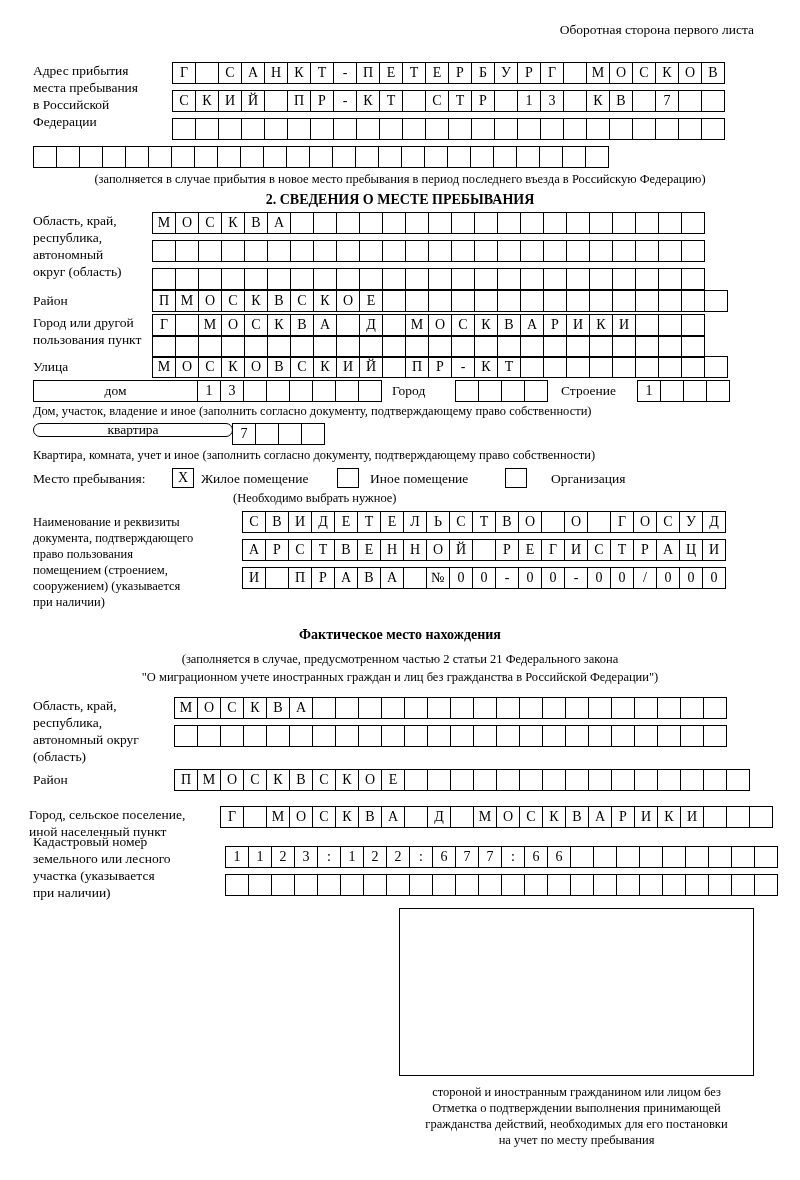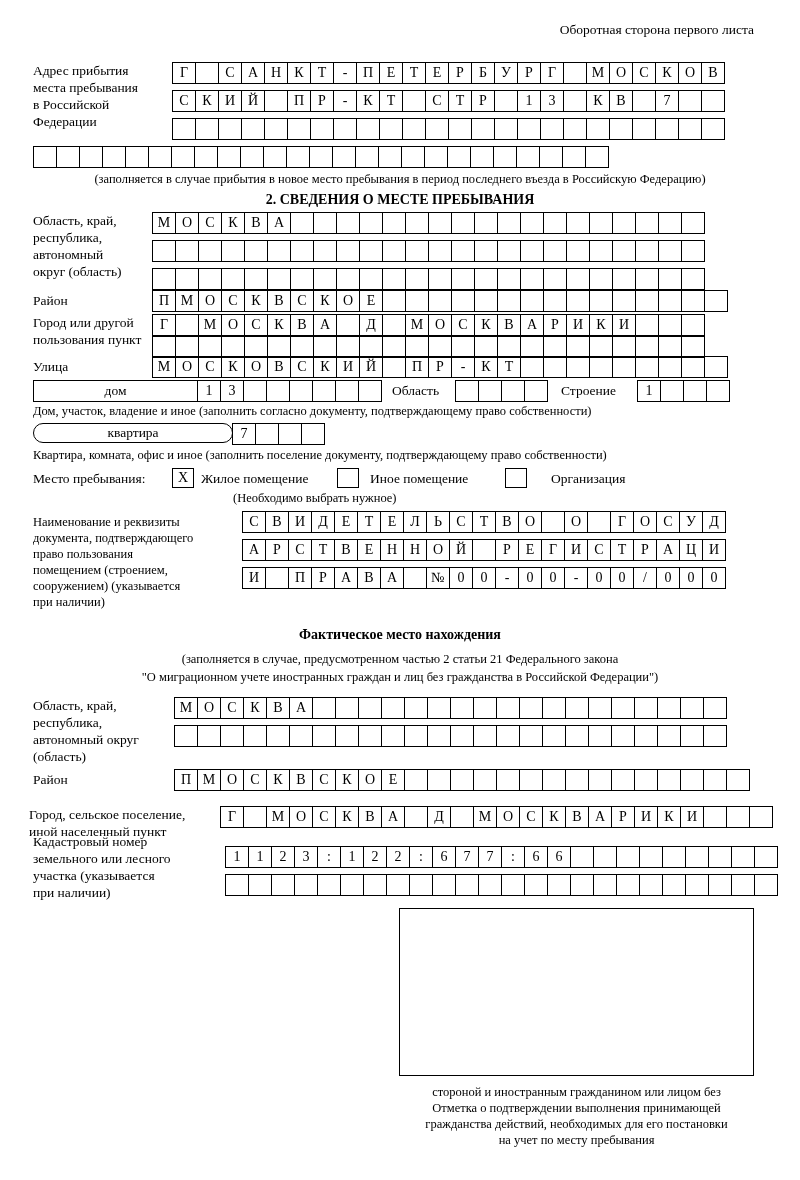--- a/index.html
+++ b/index.html
@@ -388,45 +388,45 @@
   <div class="cells row-abs" id="s2h" style="left:197px;top:380px;">
       <div class="cell">1</div>
       <div class="cell">3</div>
       <div class="cell"></div>
       <div class="cell"></div>
       <div class="cell"></div>
       <div class="cell"></div>
       <div class="cell"></div>
       <div class="cell"></div>
     </div>
-  <div class="row-abs lbl" style="left:392px;top:382px;">Область</div>
+  <div class="row-abs lbl" style="left:392px;top:382px;">Город</div>
   <div class="cells row-abs" id="s2k" style="left:455px;top:380px;">
       <div class="cell"></div>
       <div class="cell"></div>
       <div class="cell"></div>
       <div class="cell"></div>
     </div>
   <div class="row-abs lbl" style="left:561px;top:382px;">Строение</div>
   <div class="cells row-abs" id="s2st" style="left:637px;top:380px;">
       <div class="cell">1</div>
       <div class="cell"></div>
       <div class="cell"></div>
       <div class="cell"></div>
     </div>
 
   <div class="row-abs note" style="left:33px;top:404px;">Дом, участок, владение и иное (заполнить согласно документу, подтверждающему право собственности)</div>
 
-  <div class="boxline row-abs" style="left:33px;top:423px;width:200px;height:20px;border-radius:11px;">квартира</div>
+  <div class="boxline row-abs" style="left:33px;top:423px;width:200px;height:14px;border-radius:11px;">квартира</div>
   <div class="cells row-abs" id="s2f" style="left:232px;top:423px;">
       <div class="cell">7</div>
       <div class="cell"></div>
       <div class="cell"></div>
       <div class="cell"></div>
     </div>
-  <div class="row-abs note" style="left:33px;top:448px;">Квартира, комната, офис и иное (заполнить поселение документу, подтверждающему право собственности)</div>
+  <div class="row-abs note" style="left:33px;top:448px;">Квартира, комната, учет и иное (заполнить согласно документу, подтверждающему право собственности)</div>
 
   <div class="row-abs lbl" style="left:33px;top:470px;">Место пребывания:</div>
   <div class="row-abs" style="left:172px;top:468px;">
     <span class="sq">Х</span>
   </div>
   <div class="row-abs lbl" style="left:201px;top:470px;">Жилое помещение</div>
   <div class="row-abs" style="left:337px;top:468px;">
     <span class="sq"></span>
   </div>
   <div class="row-abs lbl" style="left:370px;top:470px;">Иное помещение</div>

